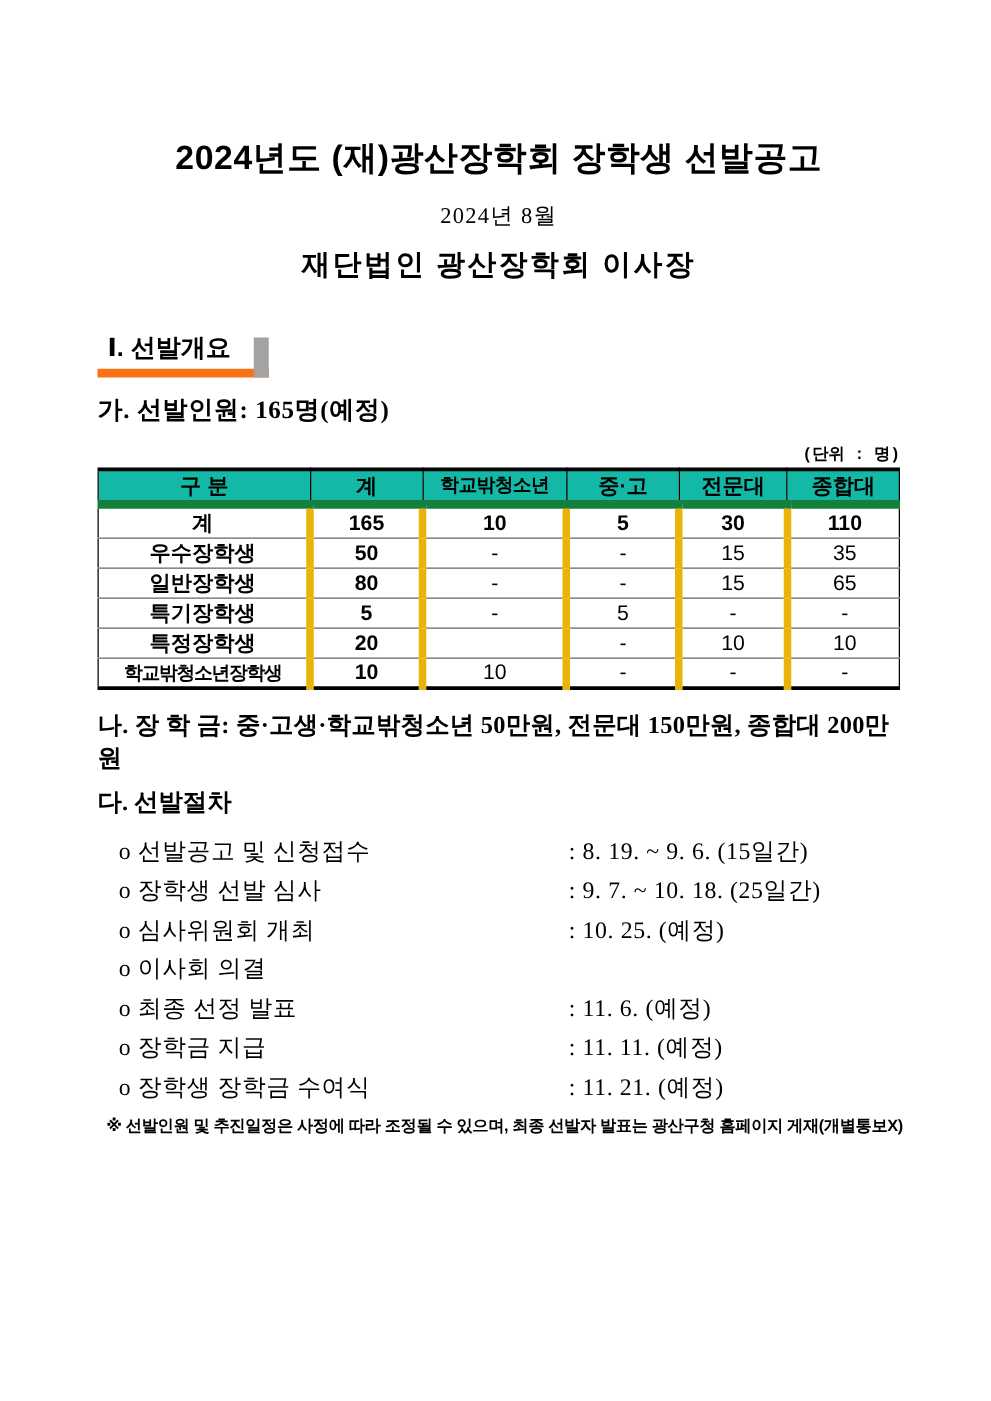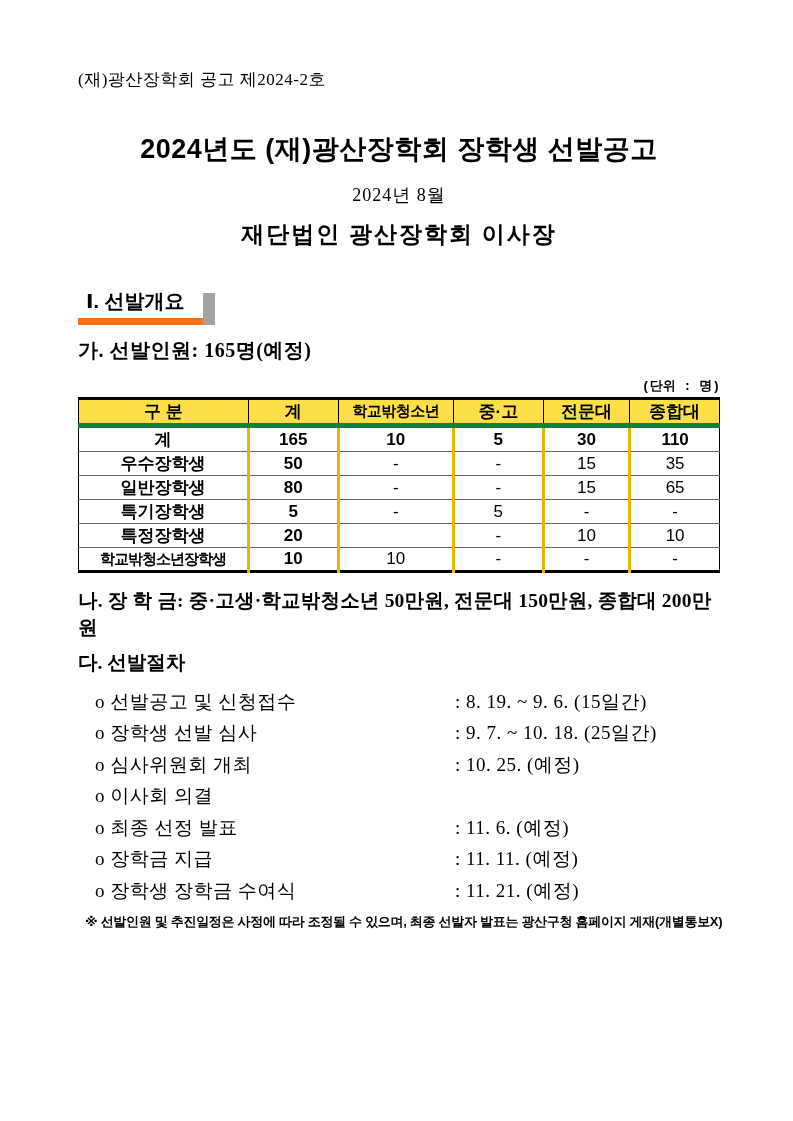--- a/index.html
+++ b/index.html
@@ -70,32 +70,32 @@
     border-collapse:collapse;
     table-layout:fixed;
     font-family:"Liberation Sans","DejaVu Sans",sans-serif;
     font-size:17px;
     border-top:3px solid #000;
     border-bottom:3px solid #000;
     border-left:1.5px solid #000;
     border-right:1.5px solid #000;
   }
   table.sel-table th {
-    background:#fde047;
-    font-weight:bold;
-    border-bottom:5px solid #15803d;
+    background:#14b8a6;
+    font-weight:bold;
+    border-bottom:7px solid #15803d;
     border-left:1px solid #000;
     height:25px;
     text-align:center;
   }
   table.sel-table th:first-child { border-left:none; }
   table.sel-table th.condensed { font-size:15px; letter-spacing:-0.5px; }
   table.sel-table td {
     border-top:1px solid #666;
-    border-left:3px solid #eab308;
+    border-left:6px solid #eab308;
     height:24px;
     text-align:center;
   }
   table.sel-table td:first-child { border-left:none; font-weight:bold; }
   table.sel-table td:nth-child(2) { font-weight:bold; }
   table.sel-table tr.total-row td { font-weight:bold; border-top:none; }
   table.sel-table tr:last-child td:first-child { font-size:15px; letter-spacing:-1px; }
 
   .item-na { margin-top:14px; font-weight:bold; font-size:19.5px; letter-spacing:0.2px; }
   .item-da { margin-top:8px; font-weight:bold; font-size:19.5px; }
@@ -113,21 +113,20 @@
     font-size:13px;
     letter-spacing:-0.3px;
     white-space:nowrap;
   }
 </style>
 </head>
 <body>
 
 <div class="page">
 
-  <div class="notice-no">(재)광산장학회 공고 제2024-2호</div>
 
   <h1 class="doc-title">2024년도 (재)광산장학회 장학생 선발공고</h1>
 
 
   <div class="date-line">2024년  8월</div>
 
   <div class="signer-line">재단법인 광산장학회 이사장</div>
 
   <div class="sec-head-wrap">
     <span class="sec-head">Ⅰ. 선발개요</span>

